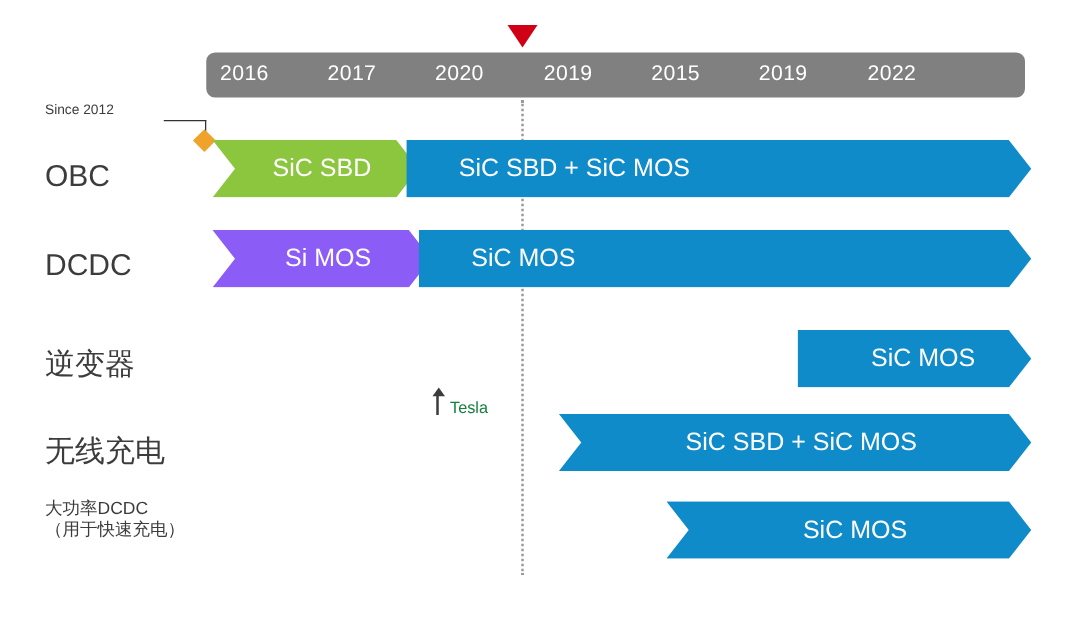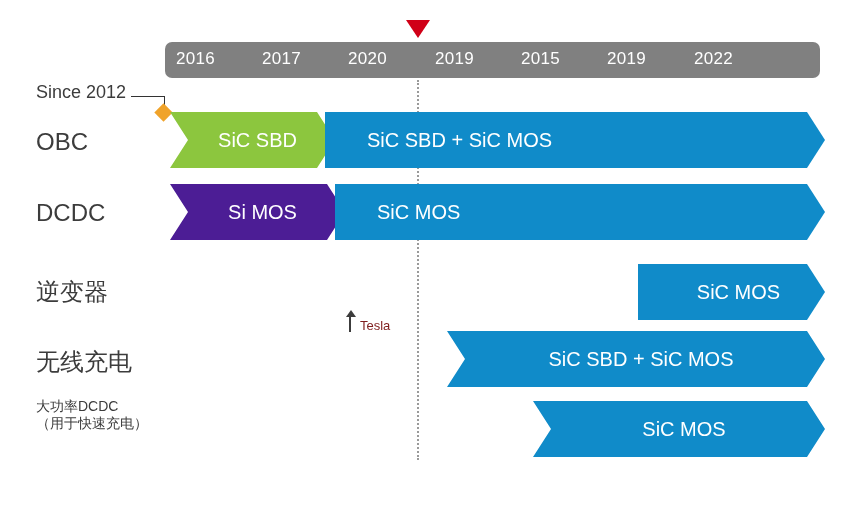--- a/index.html
+++ b/index.html
@@ -70,21 +70,21 @@
     line-height: 1.18;
     white-space: pre-line;
   }
   .row-label.small {
     font-size: 14px;
   }
 
   
   .bar {
     position: absolute;
-    height: 56px;
+    height: 46px;
     display: flex;
     align-items: center;
     box-sizing: border-box;
   }
   .bar-text {
     color: #ffffff;
     font-size: 20px;
     white-space: nowrap;
     width: 100%;
     text-align: center;
@@ -99,21 +99,21 @@
   
   .chev-head {
     clip-path: polygon(0 0, calc(100% - 18px) 0, 100% 50%, calc(100% - 18px) 100%, 0 100%);
   }
 
   
   #since-label {
     position: absolute;
     left: 36px;
     top: 82px;
-    font-size: 18px;
+    font-size: 11px;
     color: #3c3c3c;
     white-space: nowrap;
   }
   #since-line-h {
     position: absolute;
     left: 131px;
     top: 96px;
     width: 34px;
     height: 0;
     border-top: 1.6px solid #333333;
@@ -154,21 +154,21 @@
     height: 0;
     border-left: 5px solid transparent;
     border-right: 5px solid transparent;
     border-bottom: 7px solid #3c3c3c;
   }
   #tesla-label {
     position: absolute;
     left: 360px;
     top: 318px;
     font-size: 13px;
-    color: #7f1d1d;
+    color: #15803d;
   }
 </style>
 </head>
 <body>
 
 <div id="stage">
 
   <div id="timeline-bar"></div>
 
   <div class="year-label" style="left:176px">2016</div>
@@ -189,21 +189,21 @@
 
   <div class="row-label" style="top:128px">OBC</div>
   <div class="bar chev" style="left:170px; top:112px; width:165px; background:#8cc63e;">
     <span class="bar-text">SiC SBD</span>
   </div>
   <div class="bar chev-head" style="left:325px; top:112px; width:500px; background:#108bc9;">
     <span class="bar-text" style="text-align:left; padding-left:42px;">SiC SBD + SiC MOS</span>
   </div>
 
   <div class="row-label" style="top:199px">DCDC</div>
-  <div class="bar chev" style="left:170px; top:184px; width:175px; background:#4c1d95;">
+  <div class="bar chev" style="left:170px; top:184px; width:175px; background:#8b5cf6;">
     <span class="bar-text">Si MOS</span>
   </div>
   <div class="bar chev-head" style="left:335px; top:184px; width:490px; background:#108bc9;">
     <span class="bar-text" style="text-align:left; padding-left:42px;">SiC MOS</span>
   </div>
 
   <div class="row-label" style="top:278px">逆变器</div>
   <div class="bar chev-head" style="left:638px; top:264px; width:187px; background:#108bc9;">
     <span class="bar-text" style="padding-left:22px;">SiC MOS</span>
   </div>

